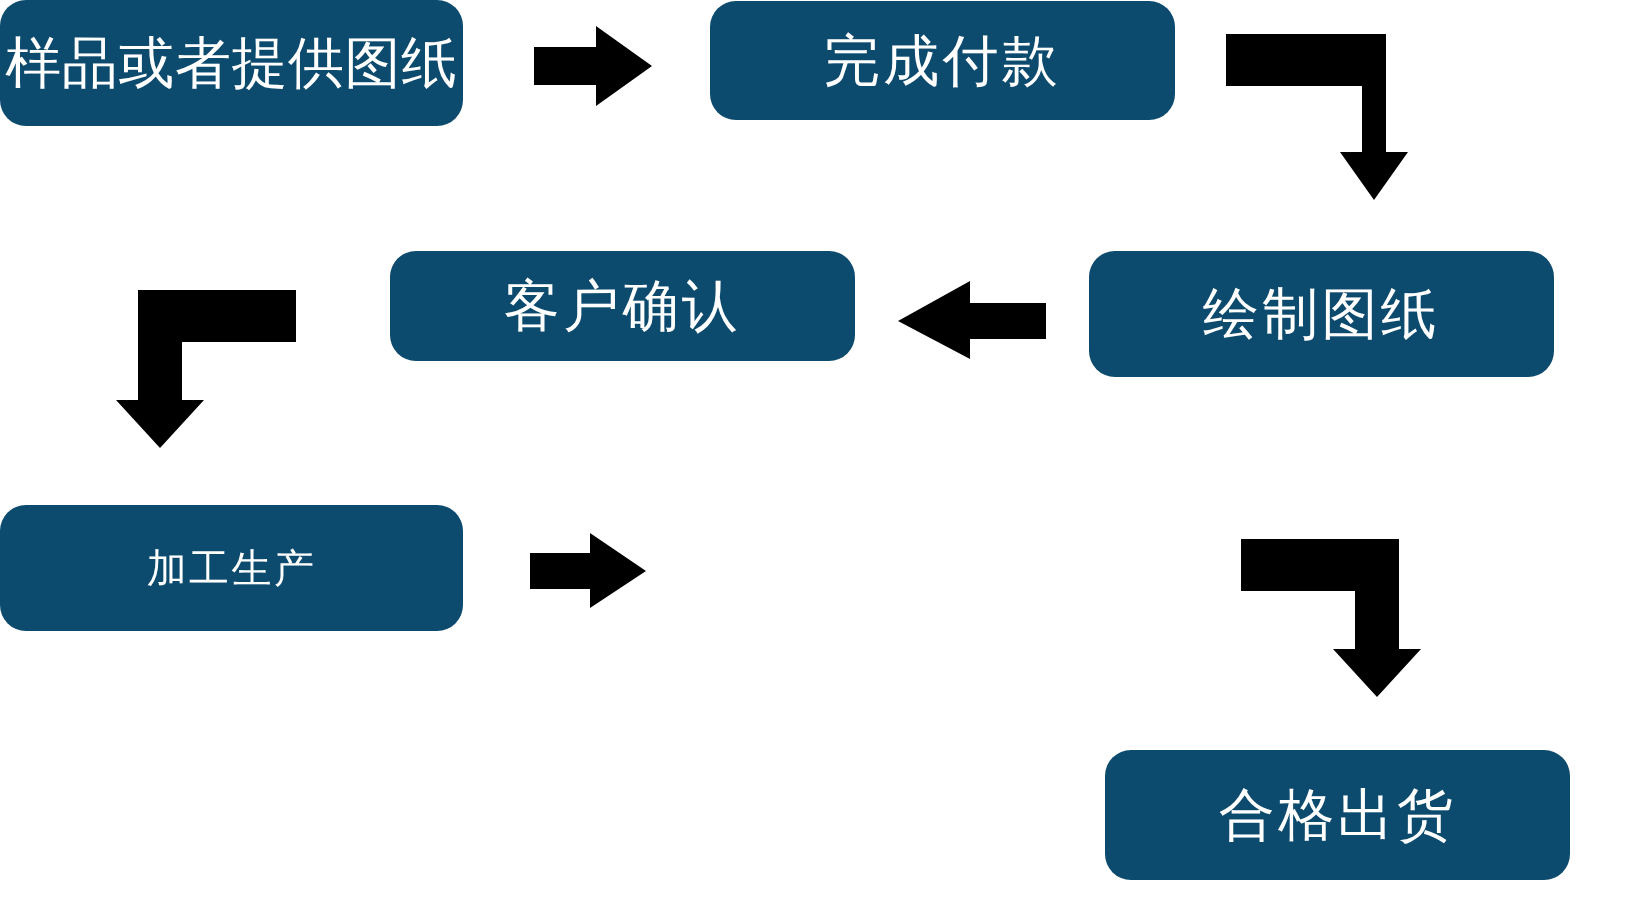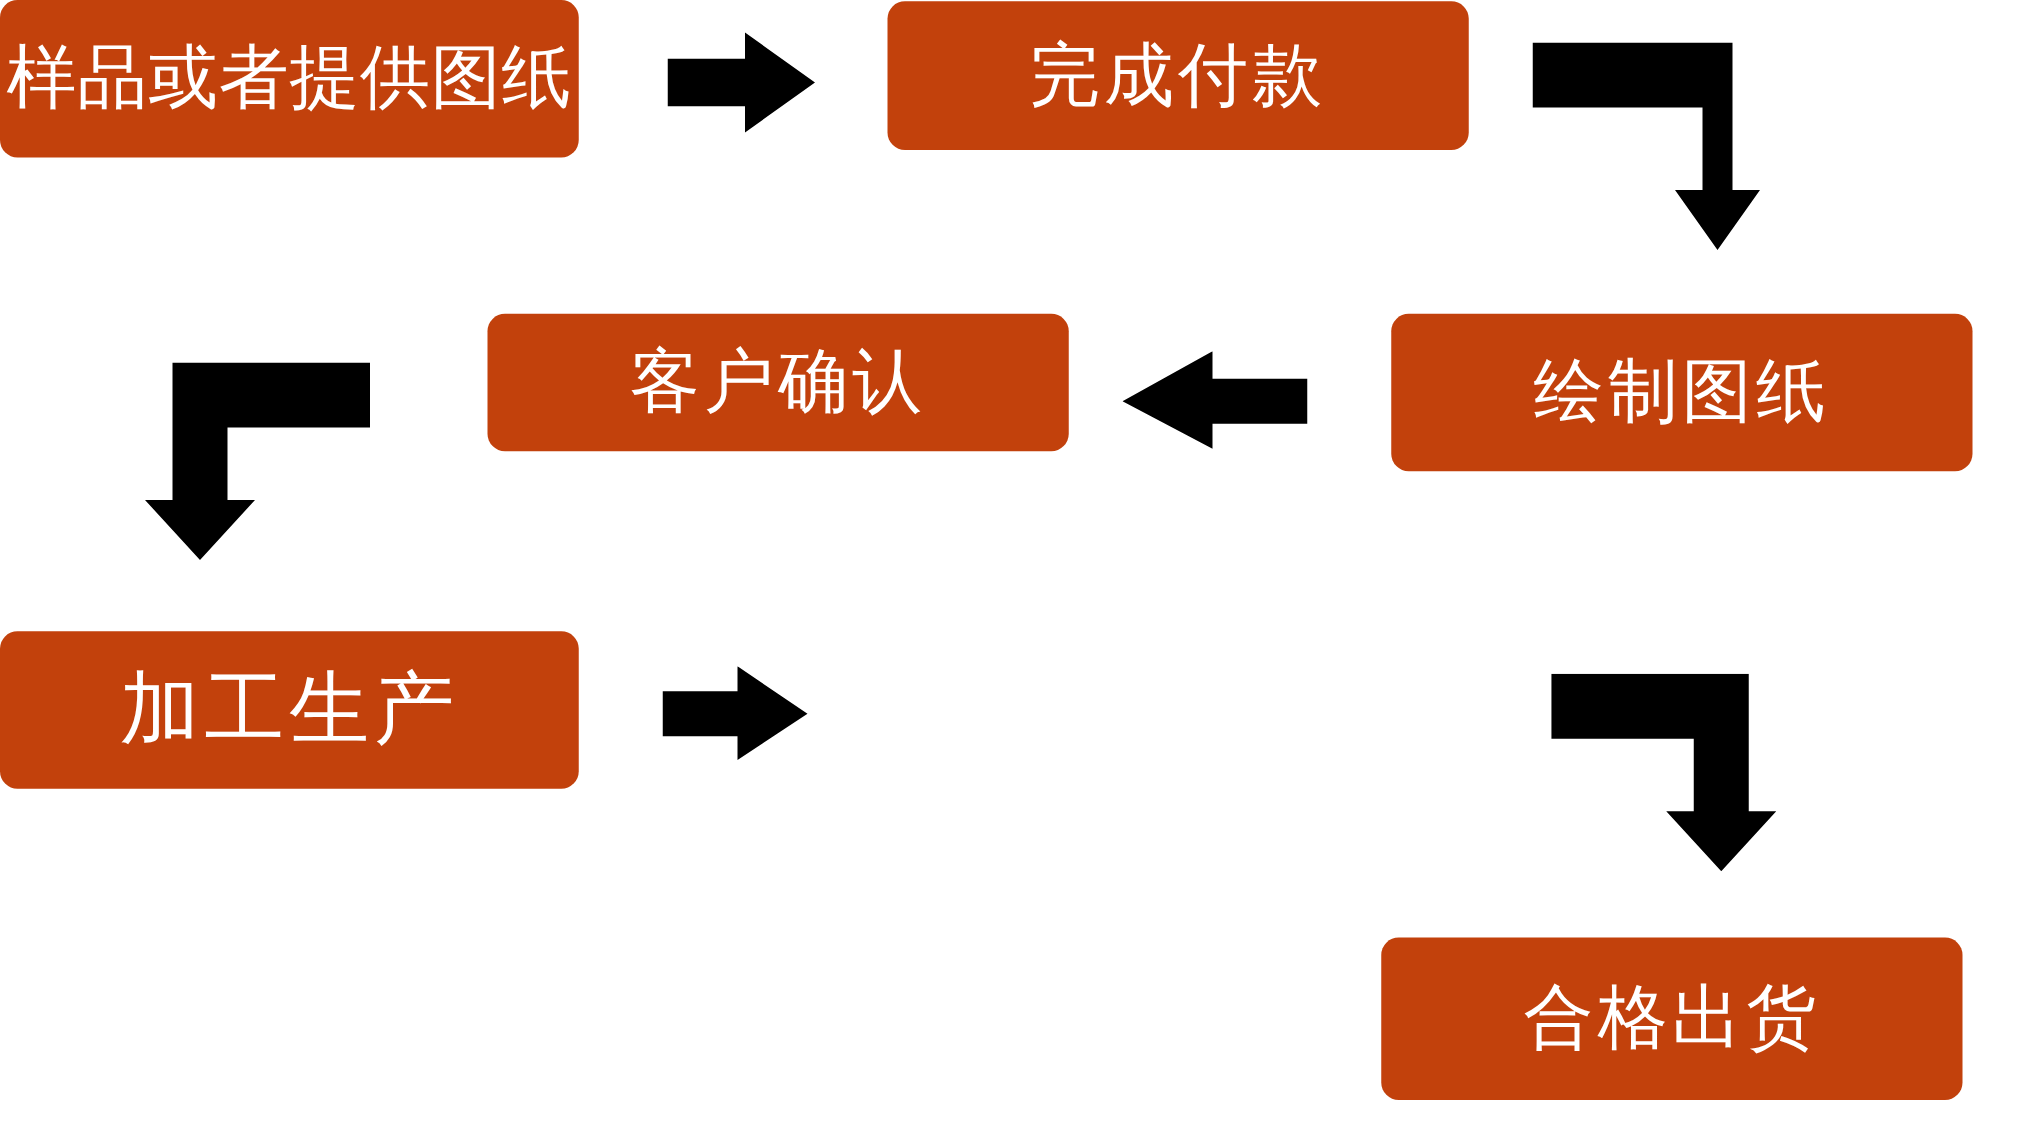--- a/index.html
+++ b/index.html
@@ -10,22 +10,22 @@
   #canvas {
     position: relative;
     width: 1634px;
     height: 916px;
     background: #ffffff;
     overflow: hidden;
     font-family: "DejaVu Sans", "Liberation Sans", sans-serif;
   }
   .node {
     position: absolute;
-    background: #c2410c;
-    border-radius: 14px;
+    background: #0c4a6e;
+    border-radius: 26px;
     display: flex;
     align-items: center;
     justify-content: center;
     box-sizing: border-box;
   }
   .node-label {
     color: #ffffff;
     font-family: "DejaVu Sans", "Liberation Sans", sans-serif;
     font-weight: 400;
     letter-spacing: 0.06em;
@@ -37,31 +37,31 @@
   }
   .connector svg {
     display: block;
     width: 100%;
     height: 100%;
   }
 
   
   #node-sample   { left: 0px;    top: 0px;   width: 463px; height: 126px; font-size: 0px; }
   #node-payment  { left: 710px;  top: 1px;   width: 465px; height: 119px; }
-  #node-drawing  { left: 1113px; top: 251px; width: 465px; height: 126px; }
+  #node-drawing  { left: 1089px; top: 251px; width: 465px; height: 126px; }
   #node-confirm  { left: 390px;  top: 251px; width: 465px; height: 110px; }
   #node-produce  { left: 0px;    top: 505px; width: 463px; height: 126px; }
   #node-inspect  { left: 689px;  top: 499px; width: 463px; height: 129px; }
   #node-ship     { left: 1105px; top: 750px; width: 465px; height: 130px; }
 
   #node-sample   .node-label { font-size: 56px; letter-spacing: 0.01em; }
   #node-payment  .node-label { font-size: 56px; }
   #node-drawing  .node-label { font-size: 56px; }
   #node-confirm  .node-label { font-size: 56px; }
-  #node-produce  .node-label { font-size: 64px; }
+  #node-produce  .node-label { font-size: 40px; }
   #node-inspect  .node-label { font-size: 56px; }
   #node-ship     .node-label { font-size: 56px; }
 
   
   #conn-sample-payment  { left: 534px;  top: 24px;  width: 120px;  height: 84px; }
   #conn-payment-drawing { left: 1226px; top: 34px;  width: 182px;  height: 166px; }
   #conn-drawing-confirm { left: 898px;  top: 281px; width: 148px;  height: 80px; }
   #conn-confirm-produce { left: 116px;  top: 290px; width: 180px;  height: 158px; }
   #conn-produce-inspect { left: 530px;  top: 533px; width: 118px;  height: 76px; }
   #conn-inspect-ship    { left: 1241px; top: 539px; width: 180px;  height: 158px; }

